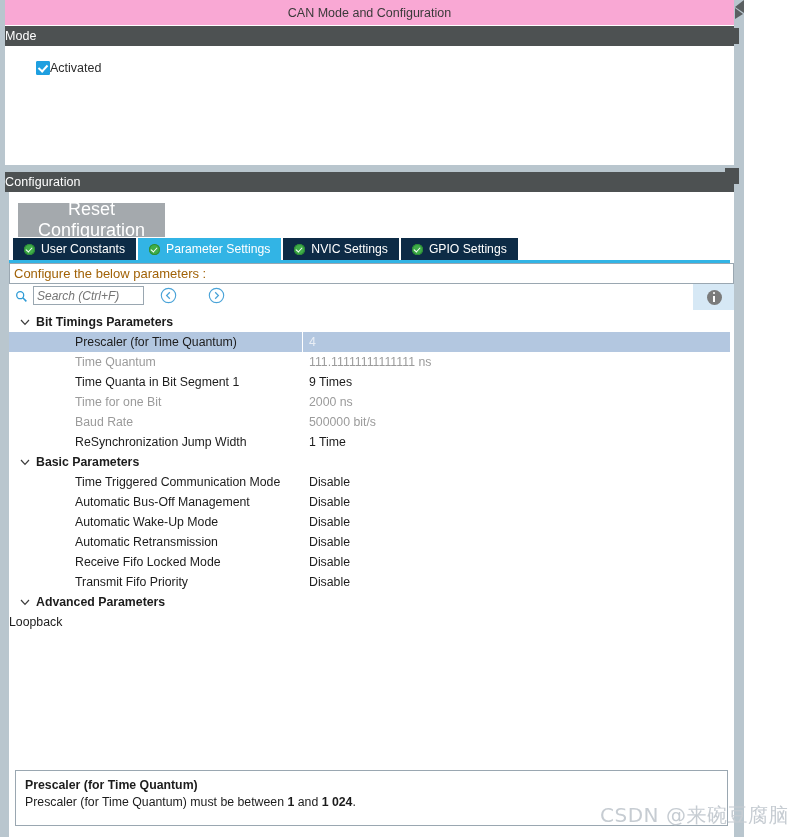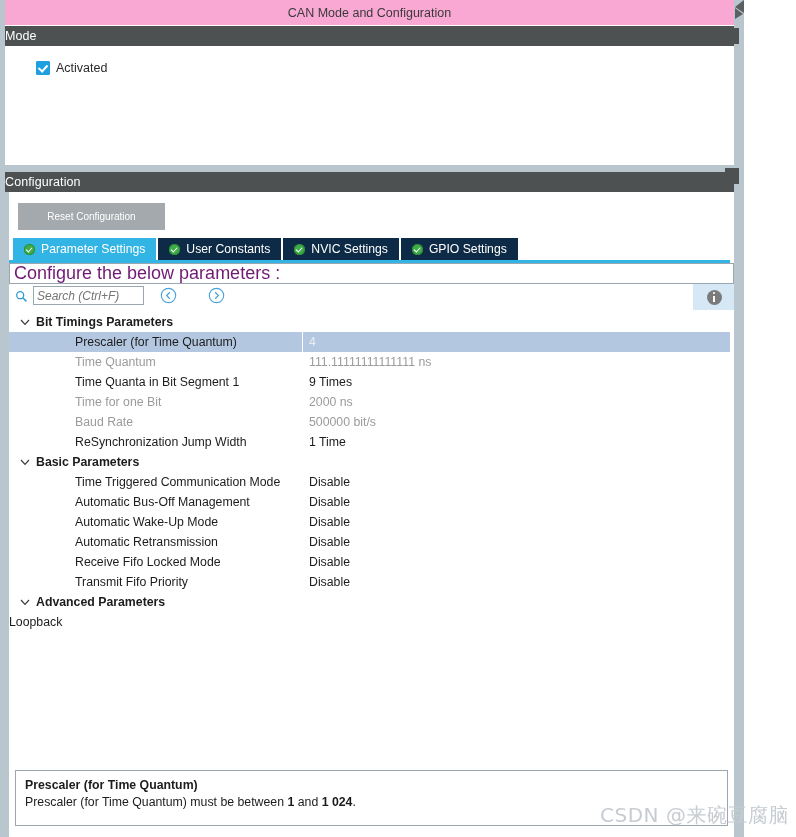--- a/index.html
+++ b/index.html
@@ -30,41 +30,41 @@
     font-size:12.5px;letter-spacing:.1px;
   }
   #mode-hd{left:5px;top:26px;width:729px;}
   #conf-hd{left:5px;top:172px;width:729px;}
 
   
   .mode-body{
     position:absolute;left:5px;top:46px;width:727px;height:119px;
     background:#ffffff;border:1px solid #ffffff;
   }
-  .chk-row{position:absolute;left:30px;top:14px;display:flex;align-items:center;gap:6px;}
+  .chk-row{position:absolute;left:30px;top:14px;display:flex;align-items:center;gap:0;}
   .cb{
     width:12px;height:12px;background:#1e9fe0;border:1px solid #1e9fe0;
     position:relative;border-radius:1px;flex:0 0 auto;
   }
   .cb:after{
     content:"";position:absolute;left:3px;top:1px;width:4px;height:7px;
     border:solid #ffffff;border-width:0 2px 2px 0;transform:rotate(42deg);
   }
   .chk-lbl{font-size:12.5px;color:#2b2b2b;}
 
   .mode-gap{position:absolute;left:0;top:165px;width:739px;height:7px;background:#b9c6ce;}
 
   
   .conf-body{position:absolute;left:5px;top:192px;width:729px;height:645px;background:#ffffff;}
   .conf-left-rail{position:absolute;left:0;top:0;width:4px;height:645px;background:#b9c6ce;}
 
   .reset-btn{
-    position:absolute;left:13px;top:11px;width:147px;height:27px;
+    position:absolute;left:13px;top:11px;width:147px;height:34px;
     background:#a4a9ad;color:#ffffff;border:none;
-    font-family:inherit;font-size:10px;
+    font-family:inherit;font-size:18px;
     display:flex;align-items:center;justify-content:center;cursor:default;
   }
 
   
   .tabs{position:absolute;left:8px;top:46px;height:22px;display:flex;align-items:flex-end;}
   .tab{
     height:22px;display:flex;align-items:center;gap:6px;
     padding:0 11px;font-size:12.2px;color:#ffffff;background:#0d2b46;
     margin-right:2px;white-space:nowrap;cursor:default;
   }
@@ -76,21 +76,21 @@
   .tick:after{
     content:"";position:absolute;left:3px;top:2px;width:3px;height:5px;
     border:solid #ffffff;border-width:0 1.6px 1.6px 0;transform:rotate(42deg);
   }
   .tab-underline{position:absolute;left:4px;top:68px;width:721px;height:3px;background:#32b4e5;}
 
   
   .cfg-bar{
     position:absolute;left:4px;top:71px;width:719px;height:19px;
     background:#ffffff;border:1px solid #9aa7b1;
-    display:flex;align-items:center;padding-left:4px;font-size:18px;color:#701a75;text-align:right;
+    display:flex;align-items:center;padding-left:4px;font-size:13px;color:#a16207;text-align:right;
   }
 
   
   .search-row{position:absolute;left:4px;top:92px;width:721px;height:26px;}
   .mag{position:absolute;left:6px;top:6px;width:13px;height:13px;}
   .srch-input{
     position:absolute;left:24px;top:2px;width:111px;height:19px;
     border:1px solid #9aa7b1;background:#ffffff;
     font-family:inherit;font-size:12px;font-style:italic;color:#9a9a9a;
     padding:0 3px;box-sizing:border-box;
@@ -178,27 +178,27 @@
     <div class="sect-hd" id="conf-hd">
       <span>Configuration</span>
     </div>
 
     <div class="conf-body">
       <div class="conf-left-rail"></div>
 
       <button class="reset-btn">Reset Configuration</button>
 
       <div class="tabs" id="tabs">
+          <div class="tab">
+            <span class="tick"></span>
+            <span>User Constants</span>
+          </div>
           <div class="tab active">
             <span class="tick"></span>
             <span>Parameter Settings</span>
-          </div>
-          <div class="tab">
-            <span class="tick"></span>
-            <span>User Constants</span>
           </div>
           <div class="tab">
             <span class="tick"></span>
             <span>NVIC Settings</span>
           </div>
           <div class="tab">
             <span class="tick"></span>
             <span>GPIO Settings</span>
           </div>
         </div>

